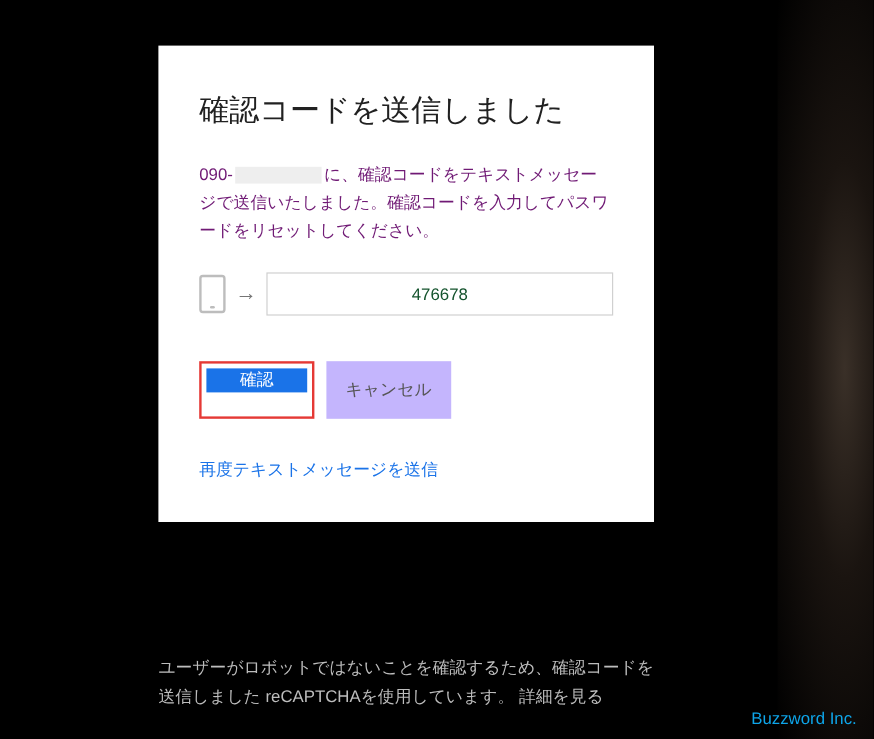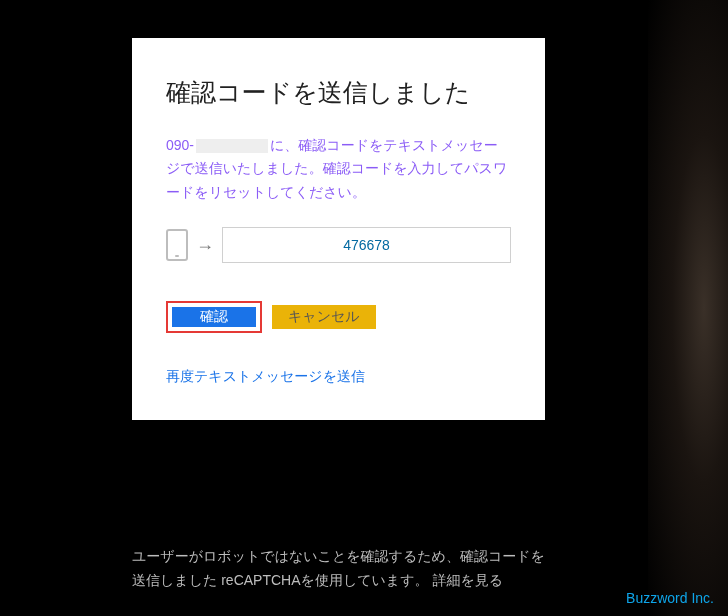--- a/index.html
+++ b/index.html
@@ -29,21 +29,21 @@
     }
     .title {
       font-size: 25px;
       color: #212121;
       line-height: 1.5;
       font-weight: 400;
       margin-bottom: 22px;
     }
     .description {
       font-size: 14px;
-      color: #8b5cf6;
+      color: #701a75;
       line-height: 1.7;
       margin-bottom: 22px;
     }
     .redacted {
       display: inline-block;
       width: 72px;
       height: 14px;
       background: #eee;
       vertical-align: middle;
       margin: 0 2px;
@@ -78,21 +78,21 @@
       font-size: 18px;
       font-weight: bold;
       flex-shrink: 0;
     }
     .code-input {
       flex: 1;
       height: 36px;
       border: 1px solid #d0d0d0;
       text-align: center;
       font-size: 14px;
-      color: #0369a1;
+      color: #14532d;
       outline: none;
       text-decoration: underline;
       text-decoration-color: #d93025;
       text-decoration-style: wavy;
       text-underline-offset: 3px;
     }
     .button-row {
       display: flex;
       gap: 10px;
       margin-bottom: 34px;
@@ -104,24 +104,24 @@
     .btn-primary {
       background: #1a73e8;
       color: #fff;
       border: none;
       height: 20px;
       padding: 0 28px;
       font-size: 14px;
       cursor: pointer;
     }
     .btn-secondary {
-      background: #eab308;
+      background: #c4b5fd;
       color: #555;
       border: none;
-      height: 24px;
+      height: 48px;
       padding: 0 16px;
       font-size: 14px;
       cursor: pointer;
       align-self: center;
     }
     .resend-link {
       color: #1a73e8;
       font-size: 14px;
       text-decoration: none;
       cursor: pointer;

